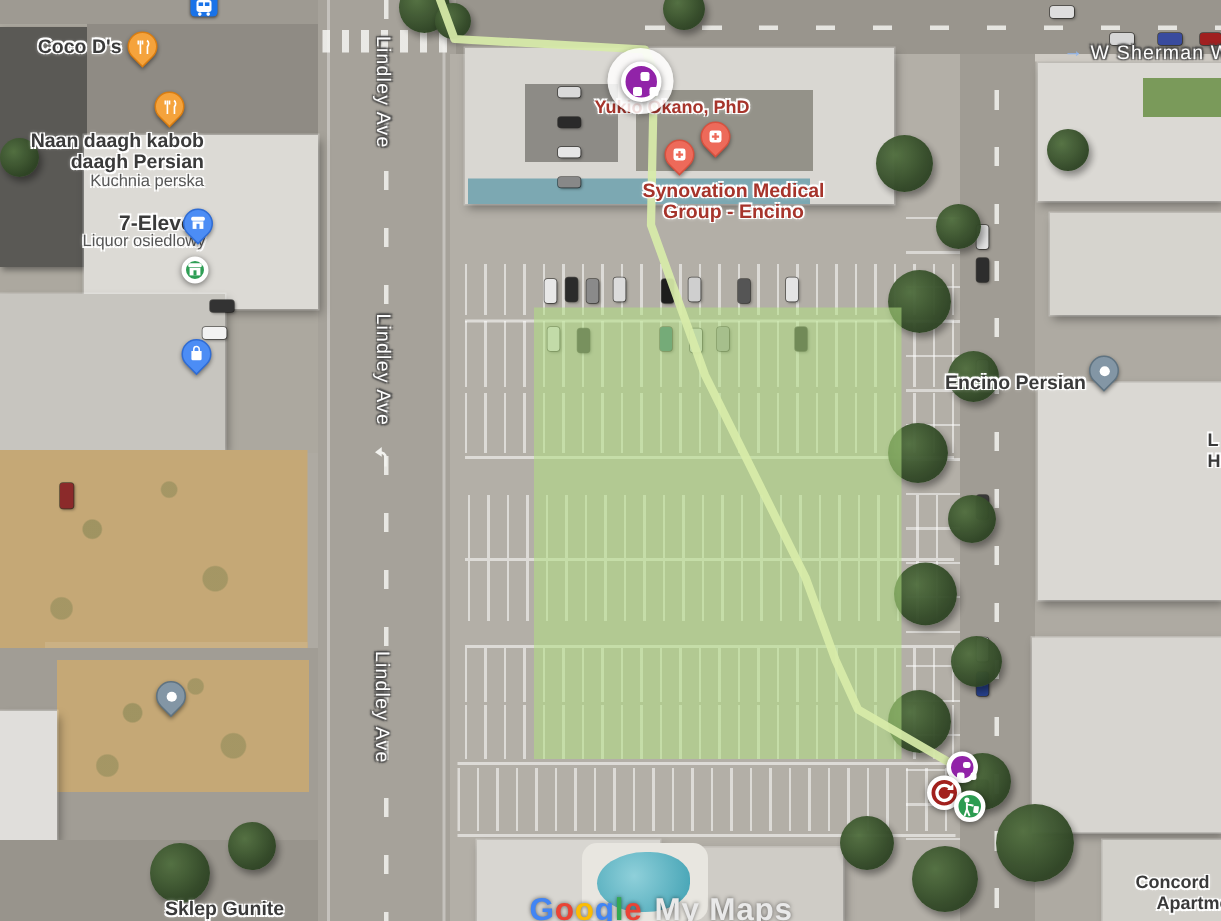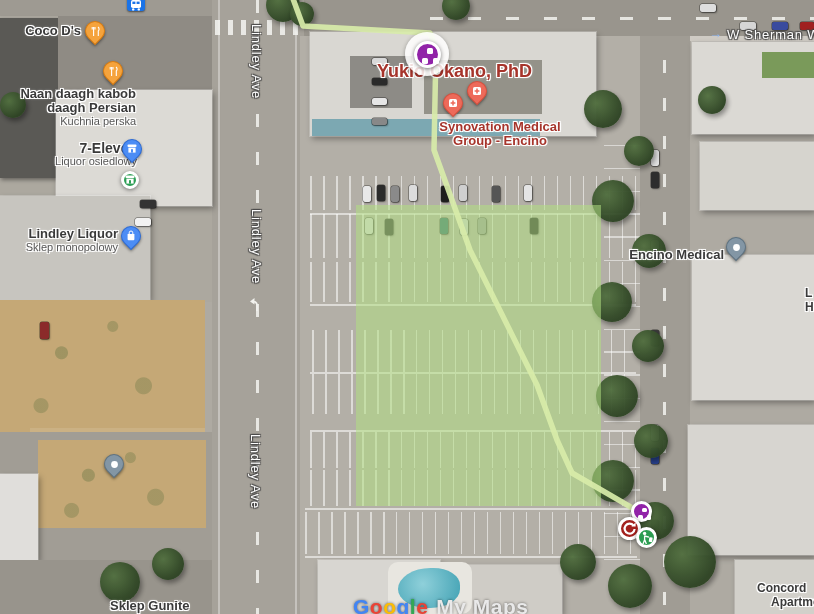--- a/index.html
+++ b/index.html
@@ -202,36 +202,32 @@
     <div>Naan daagh kabob</div>
     <div>daagh Persian</div>
     <div class="poi-sub">Kuchnia perska</div>
   </div>
 
   <div class="poi-label" style="left:17px;top:141px;width:120px;text-align:right;">
     <div style="font-size:14px;">7-Eleven</div>
     <div class="poi-sub">Liquor osiedlowy</div>
   </div>
 
-  <div class="poi-label" style="left:0;top:227px;width:118px;text-align:right;">
-    <div>Lindley Liquor</div>
-    <div class="poi-sub">Sklep monopolowy</div>
-  </div>
 
 
   <div class="poi-label" style="left:110px;top:599px;">Sklep Gunite</div>
 
-  <div class="poi-label medical" style="left:377px;top:64px;width:142px;text-align:center;font-size:18px;">Yukio Okano, PhD</div>
-
-  <div class="poi-label medical" style="left:419px;top:120px;width:162px;text-align:center;">
+  <div class="poi-label medical" style="left:377px;top:64px;width:142px;text-align:center;font-size:12px;">Yukio Okano, PhD</div>
+
+  <div class="poi-label medical" style="left:408px;top:120px;width:162px;text-align:center;">
     <div>Synovation Medical</div>
     <div>Group - Encino</div>
   </div>
 
-  <div class="poi-label" style="left:604px;top:248px;width:120px;text-align:right;">Encino Medical</div>
+  <div class="poi-label" style="left:604px;top:248px;width:120px;text-align:right;">Encino Persian</div>
 
   <div class="poi-label" style="left:757px;top:581px;font-size:12px;">
     <div>Concord</div>
     <div style="padding-left:14px;">Apartments</div>
   </div>
 
   <div class="poi-label" style="left:805px;top:286px;font-size:12px;">
     <div>L</div>
     <div>H</div>
   </div>

